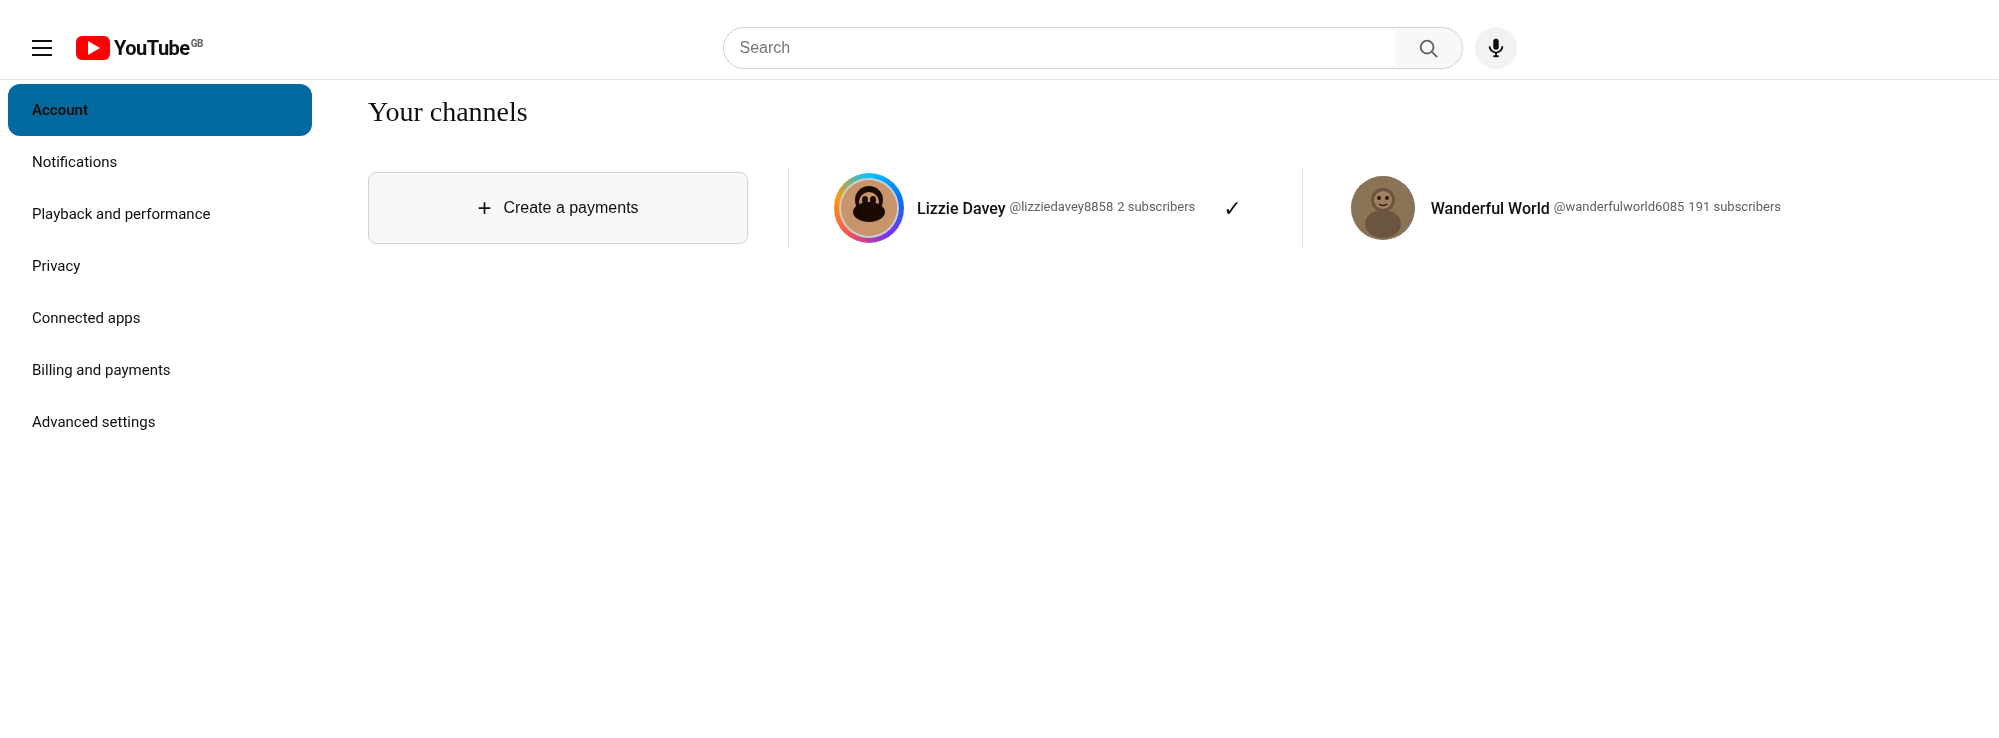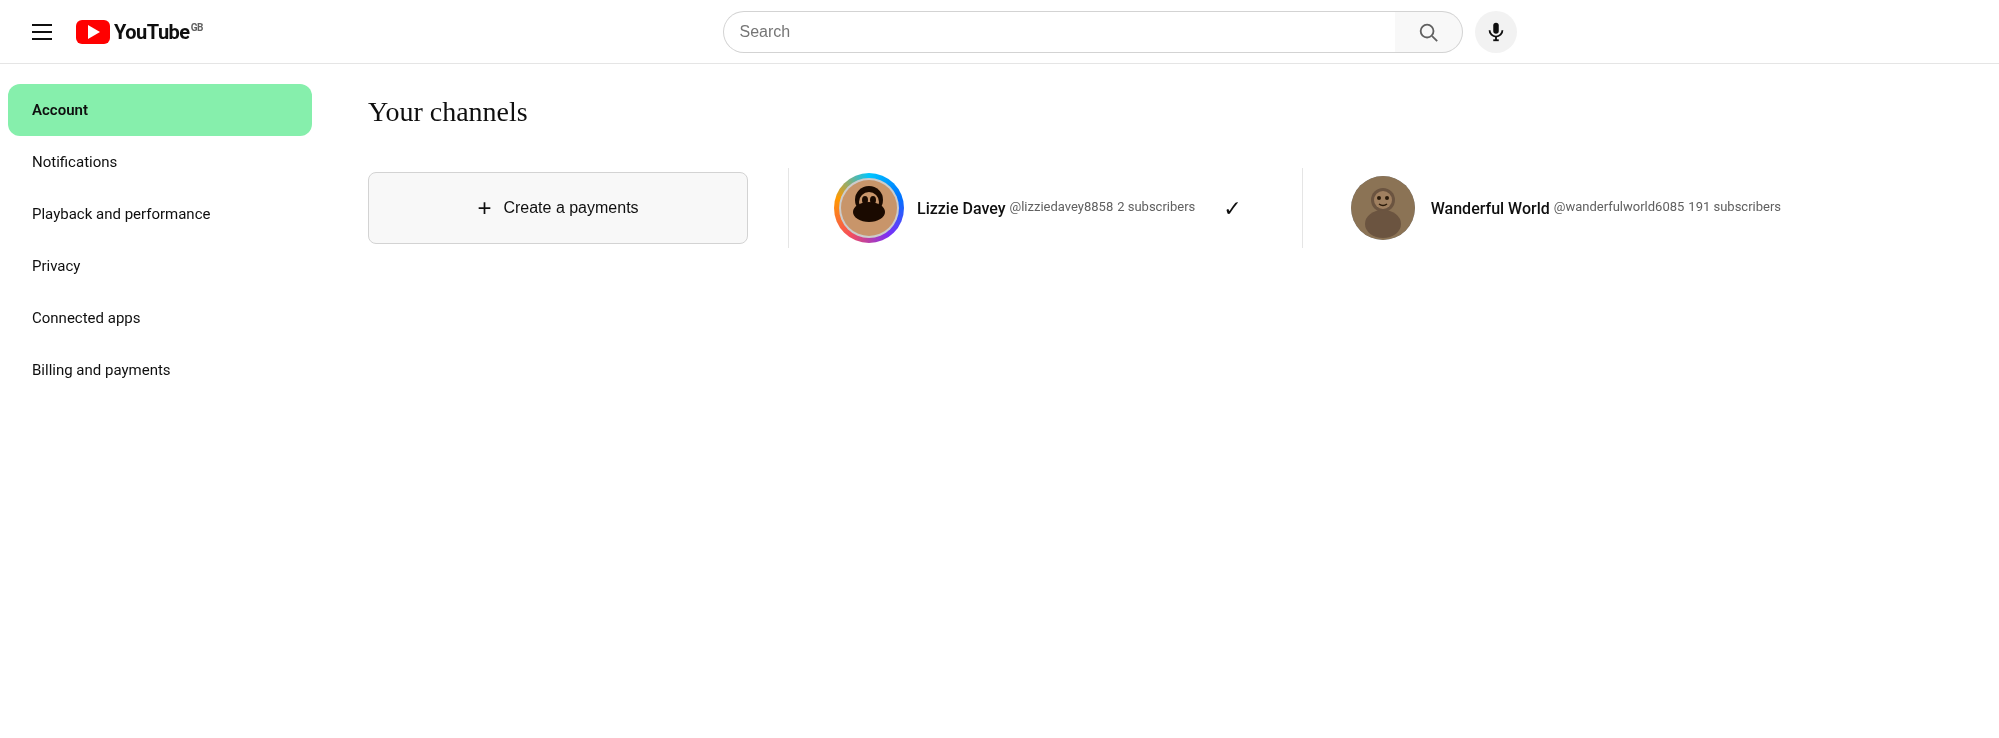--- a/index.html
+++ b/index.html
@@ -19,21 +19,21 @@
 
     
     .header {
       display: flex;
       align-items: center;
       padding: 0 24px;
       height: 64px;
       background: #ffffff;
       border-bottom: 1px solid #e5e5e5;
       position: fixed;
-      top: 0;
+      top: 16px;
       left: 0;
       right: 0;
       z-index: 100;
     }
 
     .header-left {
       display: flex;
       align-items: center;
       gap: 16px;
       width: 240px;
@@ -192,21 +192,21 @@
       padding: 0 24px;
       height: 52px;
       cursor: pointer;
       font-size: 15px;
       color: #0f0f0f;
       border-radius: 12px;
       margin: 0 8px;
     }
 
     .nav-item.active {
-      background: #86efac;
+      background: #0369a1;
       font-weight: 600;
       text-align: center;
     }
 
     
     .main-content {
       flex: 1;
       padding: 32px 48px;
       overflow-y: auto;
     }
@@ -408,20 +408,23 @@
     </div>
     <div class="nav-item">
       <span>Privacy</span>
     </div>
     <div class="nav-item">
       <span>Connected apps</span>
     </div>
     <div class="nav-item">
       <span>Billing and payments</span>
     </div>
+    <div class="nav-item">
+      <span>Advanced settings</span>
+    </div>
   </nav>
 
   <main class="main-content">
     <h1 class="page-title">Your channels</h1>
 
     <div class="channels-row">
 
       <button class="create-channel-btn">
         <span class="plus-icon">+</span>
         <span>Create a payments</span>

